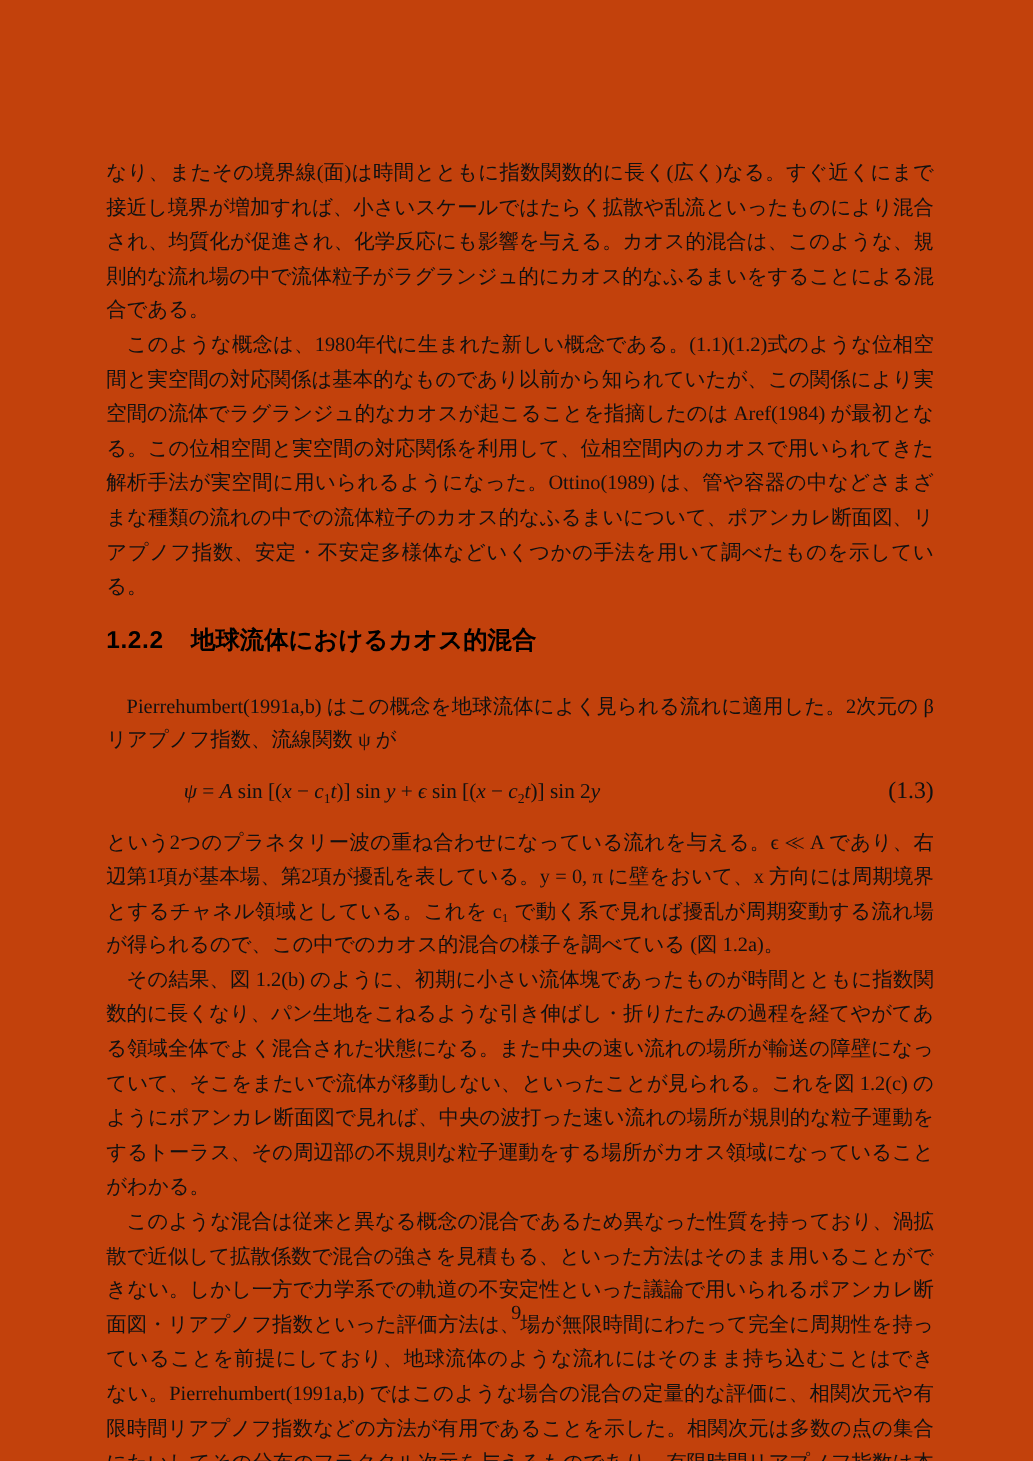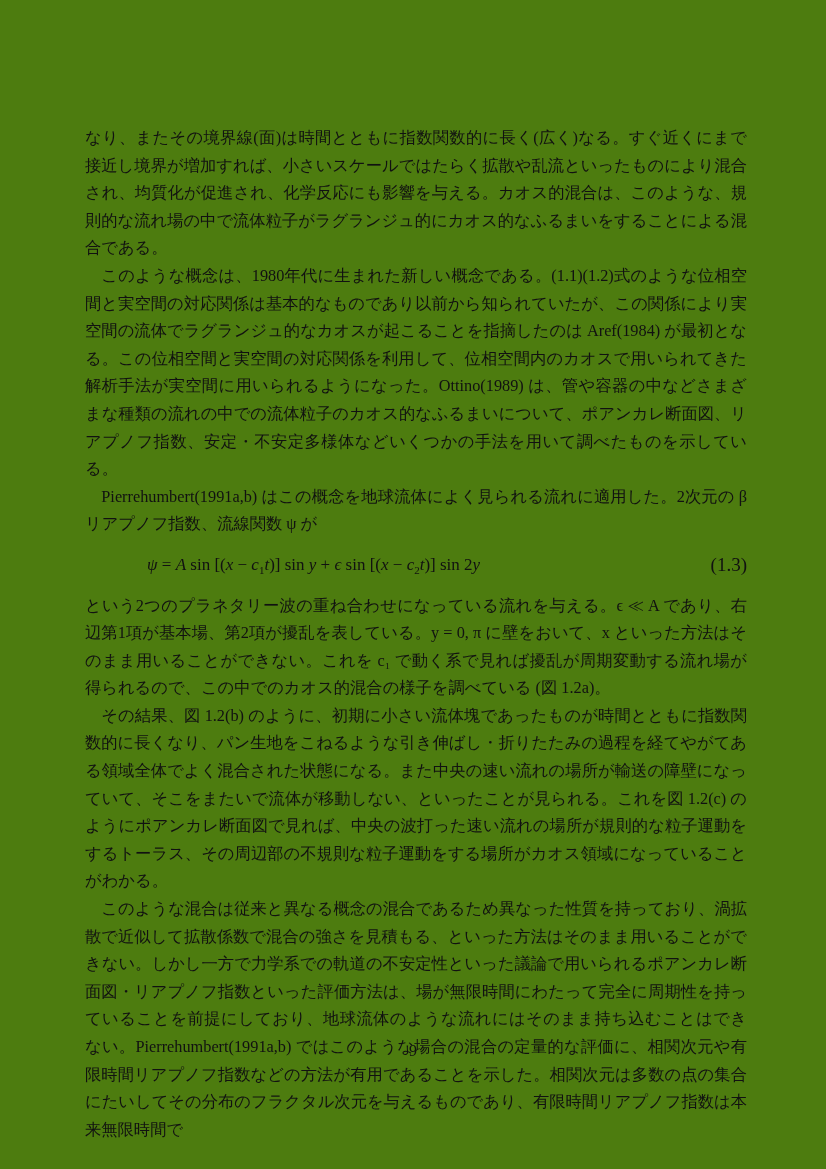--- a/index.html
+++ b/index.html
@@ -4,21 +4,21 @@
 <style>
   html, body {
     margin: 0;
     padding: 0;
     background: #ffffff;
   }
   .page {
     position: relative;
     width: 826px;
     height: 1169px;
-    background: #4d7c0f;
+    background: #c2410c;
     overflow: hidden;
     color: #111111;
   }
   .body-text {
     position: absolute;
     left: 85px;
     top: 124px;
     width: 662px;
     font-family: "Liberation Serif", "DejaVu Serif", serif;
     font-size: 16.3px;
@@ -87,29 +87,32 @@
 <body>
 
 <div class="page">
 
   <div class="body-text">
 
     <p class="para noindent">なり、またその境界線(面)は時間とともに指数関数的に長く(広く)なる。すぐ近くにまで接近し境界が増加すれば、小さいスケールではたらく拡散や乱流といったものにより混合され、均質化が促進され、化学反応にも影響を与える。カオス的混合は、このような、規則的な流れ場の中で流体粒子がラグランジュ的にカオス的なふるまいをすることによる混合である。</p>
 
     <p class="para indent">このような概念は、1980年代に生まれた新しい概念である。(1.1)(1.2)式のような位相空間と実空間の対応関係は基本的なものであり以前から知られていたが、この関係により実空間の流体でラグランジュ的なカオスが起こることを指摘したのは Aref(1984) が最初となる。この位相空間と実空間の対応関係を利用して、位相空間内のカオスで用いられてきた解析手法が実空間に用いられるようになった。Ottino(1989) は、管や容器の中などさまざまな種類の流れの中での流体粒子のカオス的なふるまいについて、ポアンカレ断面図、リアプノフ指数、安定・不安定多様体などいくつかの手法を用いて調べたものを示している。</p>
 
+    <h2 class="section-heading">
+      <span class="sec-num">1.2.2</span><span class="sec-title">地球流体におけるカオス的混合</span>
+    </h2>
 
     <p class="para indent">Pierrehumbert(1991a,b) はこの概念を地球流体によく見られる流れに適用した。2次元の β リアプノフ指数、流線関数 ψ が</p>
 
     <div class="equation-row">
       <span class="equation-body"><span class="it">ψ</span><span> = </span><span class="it">A</span><span> sin [(</span><span class="it">x</span><span> − </span><span class="it">c</span><sub>1</sub><span class="it">t</span><span>)] sin </span><span class="it">y</span><span> + </span><span class="it">ϵ</span><span> sin [(</span><span class="it">x</span><span> − </span><span class="it">c</span><sub>2</sub><span class="it">t</span><span>)] sin 2</span><span class="it">y</span></span>
       <span class="eq-number">(1.3)</span>
     </div>
 
-    <p class="para noindent">という2つのプラネタリー波の重ね合わせになっている流れを与える。ϵ ≪ A であり、右辺第1項が基本場、第2項が擾乱を表している。y = 0, π に壁をおいて、x といった方法はそのまま用いることができない。これを c₁ で動く系で見れば擾乱が周期変動する流れ場が得られるので、この中でのカオス的混合の様子を調べている (図 1.2a)。</p>
+    <p class="para noindent">という2つのプラネタリー波の重ね合わせになっている流れを与える。ϵ ≪ A であり、右辺第1項が基本場、第2項が擾乱を表している。y = 0, π に壁をおいて、x 方向には周期境界とするチャネル領域としている。これを c₁ で動く系で見れば擾乱が周期変動する流れ場が得られるので、この中でのカオス的混合の様子を調べている (図 1.2a)。</p>
 
     <p class="para indent">その結果、図 1.2(b) のように、初期に小さい流体塊であったものが時間とともに指数関数的に長くなり、パン生地をこねるような引き伸ばし・折りたたみの過程を経てやがてある領域全体でよく混合された状態になる。また中央の速い流れの場所が輸送の障壁になっていて、そこをまたいで流体が移動しない、といったことが見られる。これを図 1.2(c) のようにポアンカレ断面図で見れば、中央の波打った速い流れの場所が規則的な粒子運動をするトーラス、その周辺部の不規則な粒子運動をする場所がカオス領域になっていることがわかる。</p>
 
     <p class="para indent">このような混合は従来と異なる概念の混合であるため異なった性質を持っており、渦拡散で近似して拡散係数で混合の強さを見積もる、といった方法はそのまま用いることができない。しかし一方で力学系での軌道の不安定性といった議論で用いられるポアンカレ断面図・リアプノフ指数といった評価方法は、場が無限時間にわたって完全に周期性を持っていることを前提にしており、地球流体のような流れにはそのまま持ち込むことはできない。Pierrehumbert(1991a,b) ではこのような場合の混合の定量的な評価に、相関次元や有限時間リアプノフ指数などの方法が有用であることを示した。相関次元は多数の点の集合にたいしてその分布のフラクタル次元を与えるものであり、有限時間リアプノフ指数は本来無限時間で</p>
 
   </div>
 
   <div class="page-number">9</div>
 
 </div>

